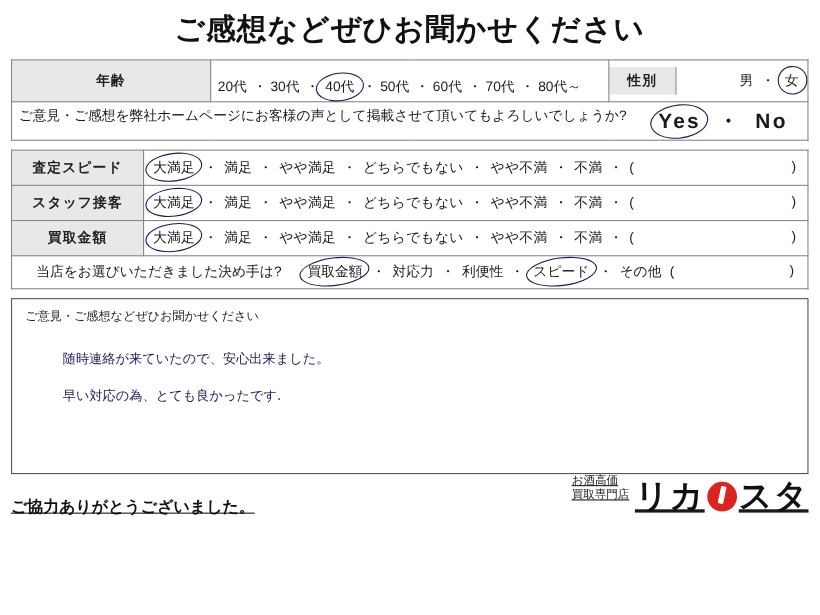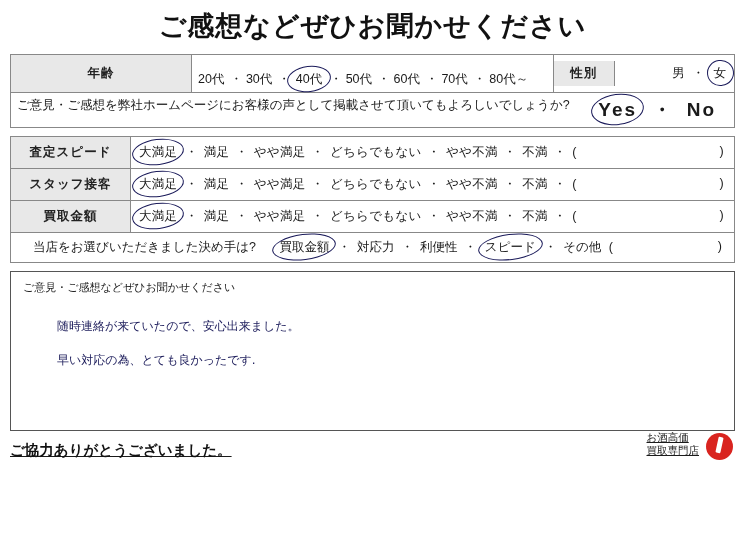--- a/index.html
+++ b/index.html
@@ -256,18 +256,20 @@
   <div class="footer">
     <div class="thanks">
       <div>ご協力ありがとうございました。</div>
     </div>
     <div class="logo">
       <div class="logo-sub">
         <div>お酒高価</div>
         <div>買取専門店</div>
       </div>
       <div class="logo-main">
+        <span>リカ</span>
         <span class="logo-dot"></span>
+        <span>スタ</span>
       </div>
     </div>
   </div>
 
 </div>
 
 </body></html>

